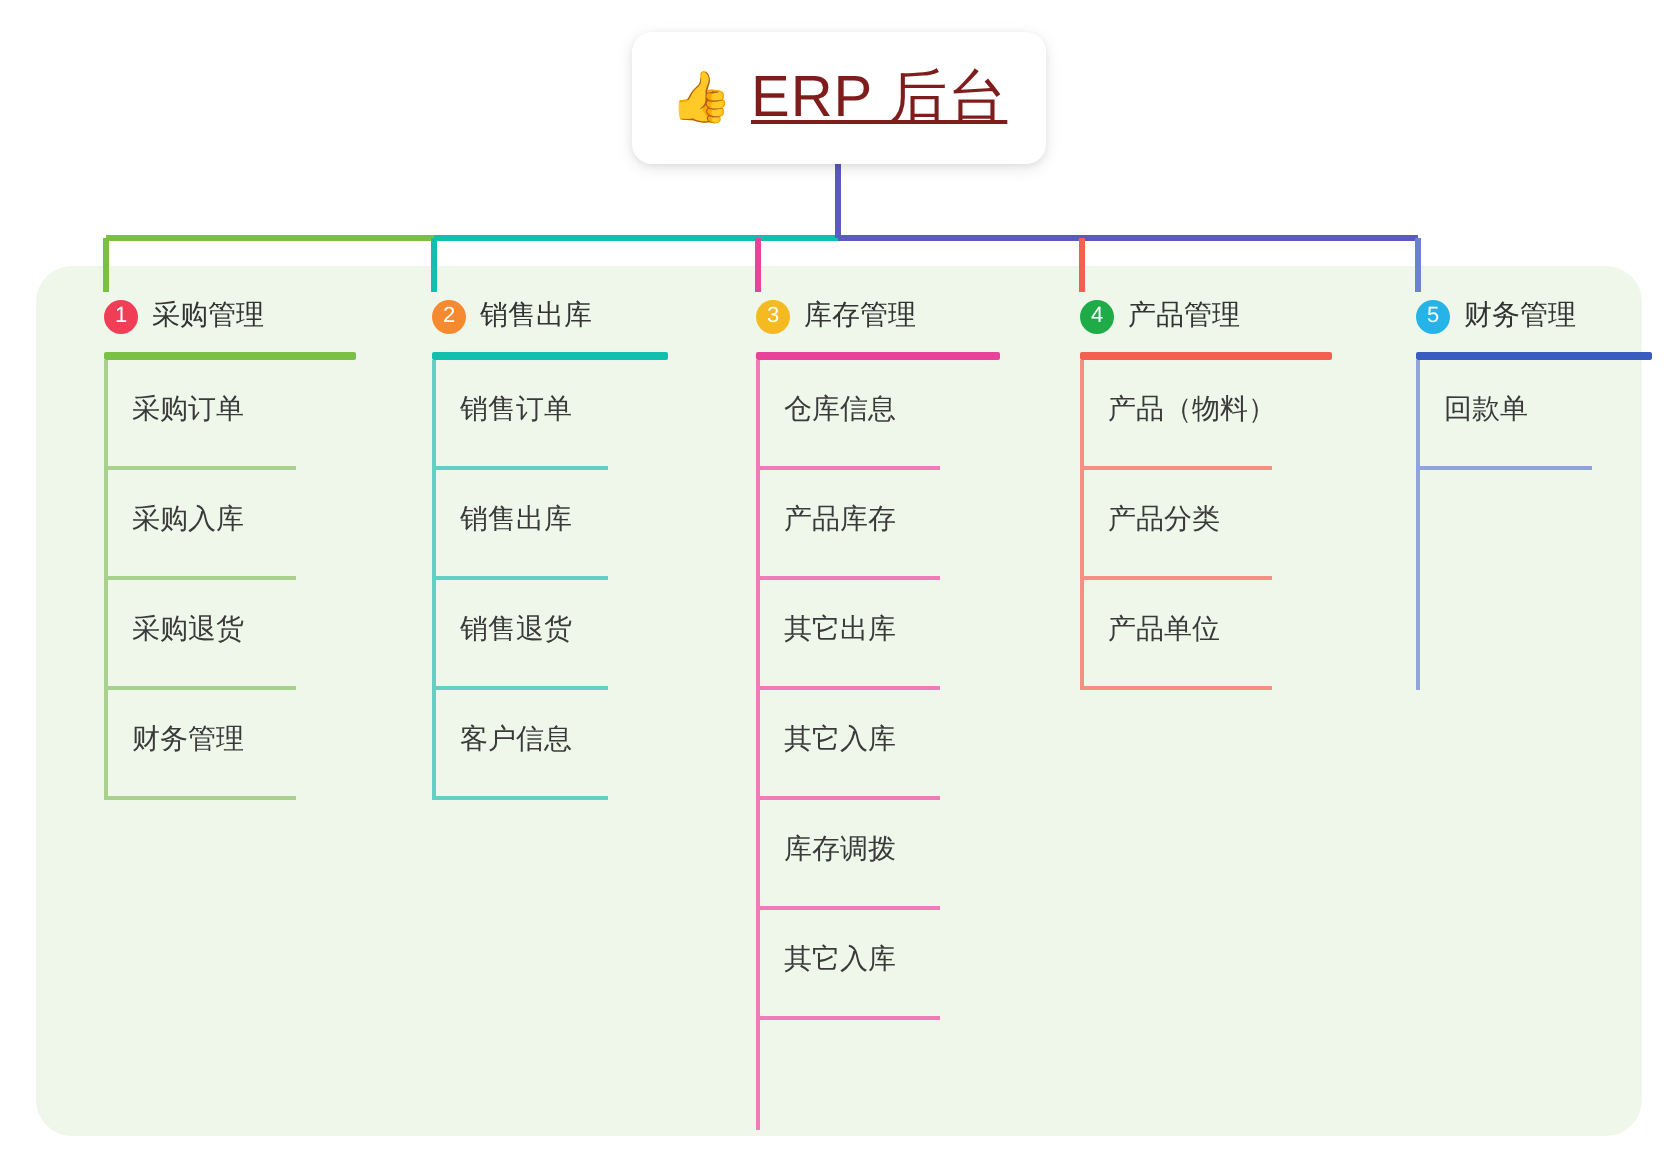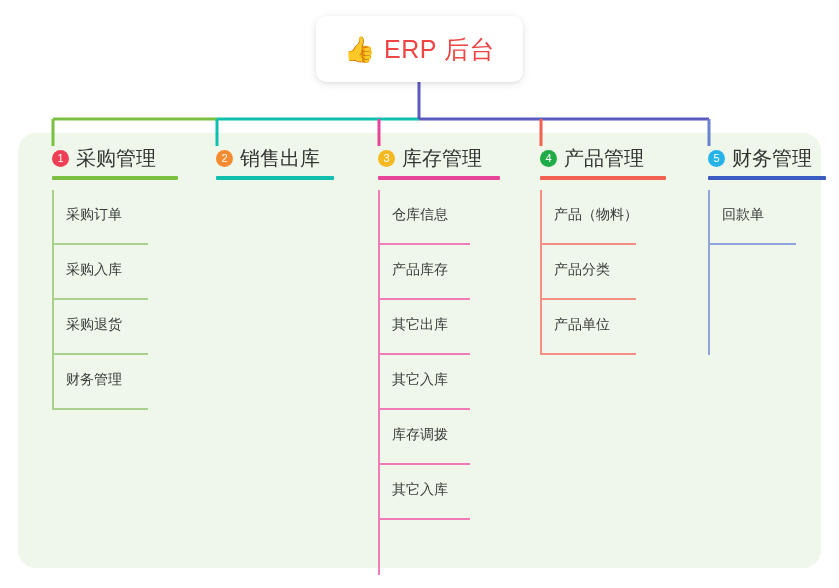--- a/index.html
+++ b/index.html
@@ -53,24 +53,25 @@
     display: flex;
     align-items: center;
     gap: 9px;
   }
   #title-icon {
     font-size: 25px;
     line-height: 1;
     display: block;
   }
   #title-text {
-    font-size: 25px;
-    color: #ef4444;
+    font-size: 29px;
+    color: #7f1d1d;
     letter-spacing: 0.5px;
     white-space: nowrap;
+    text-decoration: underline;
   }
 
   
   #connectors {
     position: absolute;
     left: 0; top: 0;
     width: 839px;
     height: 588px;
     pointer-events: none;
   }
@@ -93,33 +94,33 @@
     height: 17px;
     border-radius: 50%;
     color: #ffffff;
     font-size: 11px;
     line-height: 17px;
     text-align: center;
     flex: 0 0 auto;
     font-family: "Liberation Sans", sans-serif;
   }
   .col-title {
-    font-size: 20px;
+    font-size: 14px;
     color: #333333;
     white-space: nowrap;
   }
   .col-rule {
     height: 4px;
     margin-top: 6px;
     border-radius: 1px;
   }
 
   .leaf-area {
     position: relative;
-    margin-top: 10px;
+    margin-top: 0px;
   }
   .leaf {
     position: relative;
     height: 55px;
     box-sizing: border-box;
   }
   .leaf-text {
     position: absolute;
     left: 34px;
     top: 16px;
@@ -192,20 +193,39 @@
             <div class="leaf-rule" style="background: rgb(168, 209, 141); width: 96px;"></div>
           </div>
         </div>
       </div>
       <div class="column" style="left: 196px; width: 148px;">
         <div class="col-header">
           <span class="badge" style="background: rgb(245, 138, 48);">2</span>
           <span class="col-title">销售出库</span>
         </div>
         <div class="col-rule" style="background: rgb(17, 191, 174); width: 118px; margin-left: 20px;"></div>
+        <div class="leaf-area">
+          <div class="leaf-spine" style="background: rgb(99, 207, 197); height: 220px;"></div>
+          <div class="leaf">
+            <span class="leaf-text">销售订单</span>
+            <div class="leaf-rule" style="background: rgb(99, 207, 197); width: 88px;"></div>
+          </div>
+          <div class="leaf">
+            <span class="leaf-text">销售出库</span>
+            <div class="leaf-rule" style="background: rgb(99, 207, 197); width: 88px;"></div>
+          </div>
+          <div class="leaf">
+            <span class="leaf-text">销售退货</span>
+            <div class="leaf-rule" style="background: rgb(99, 207, 197); width: 88px;"></div>
+          </div>
+          <div class="leaf">
+            <span class="leaf-text">客户信息</span>
+            <div class="leaf-rule" style="background: rgb(99, 207, 197); width: 88px;"></div>
+          </div>
+        </div>
       </div>
       <div class="column" style="left: 358px; width: 152px;">
         <div class="col-header">
           <span class="badge" style="background: rgb(245, 185, 33);">3</span>
           <span class="col-title">库存管理</span>
         </div>
         <div class="col-rule" style="background: rgb(232, 67, 155); width: 122px; margin-left: 20px;"></div>
         <div class="leaf-area">
           <div class="leaf-spine" style="background: rgb(239, 124, 184); height: 385px;"></div>
           <div class="leaf">

